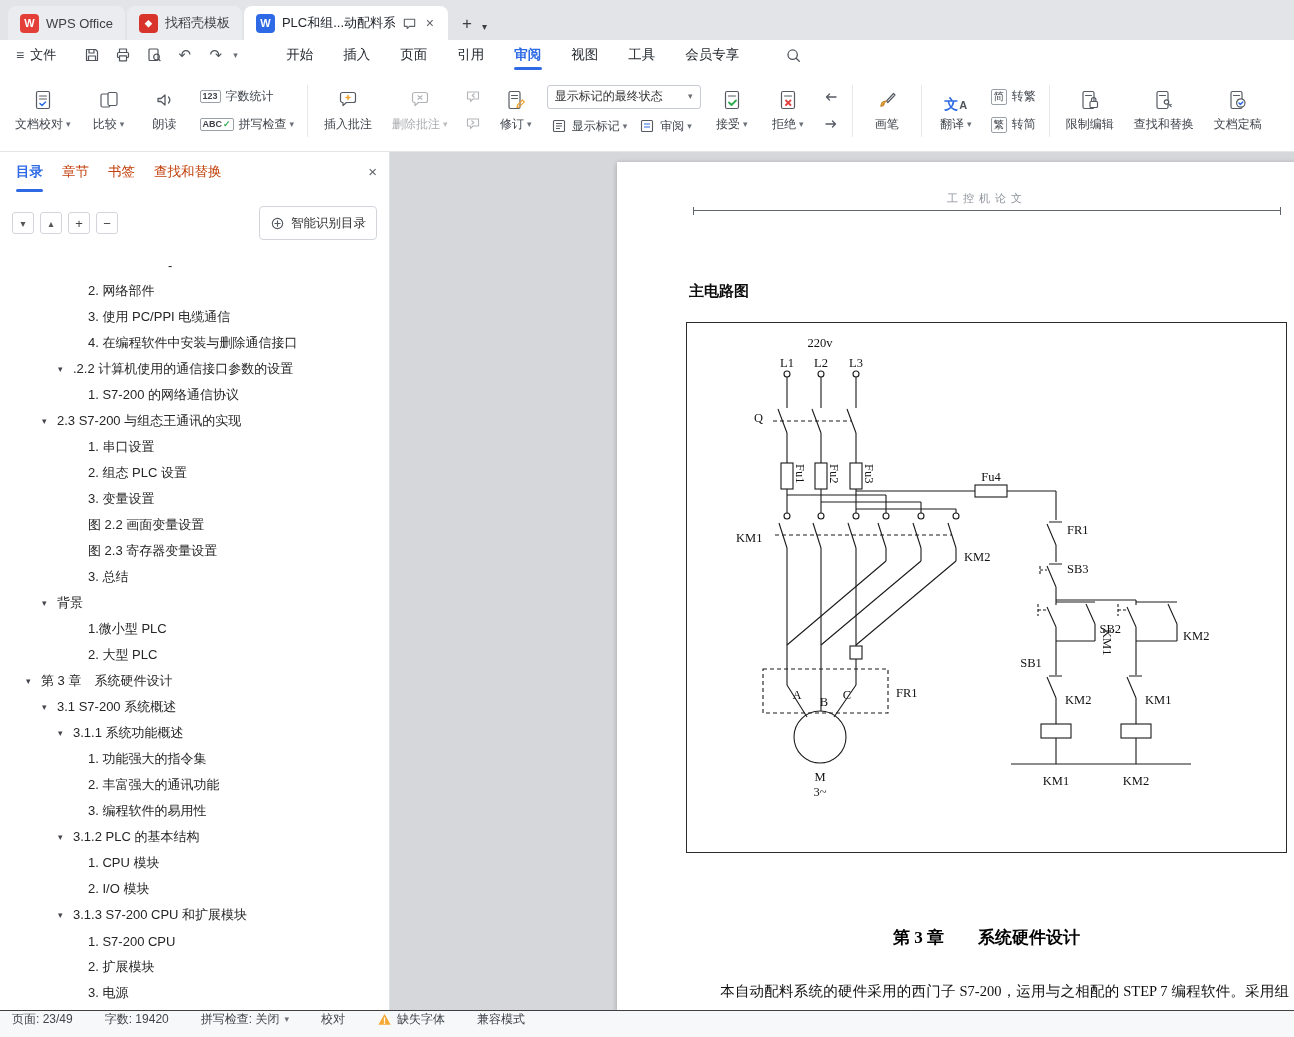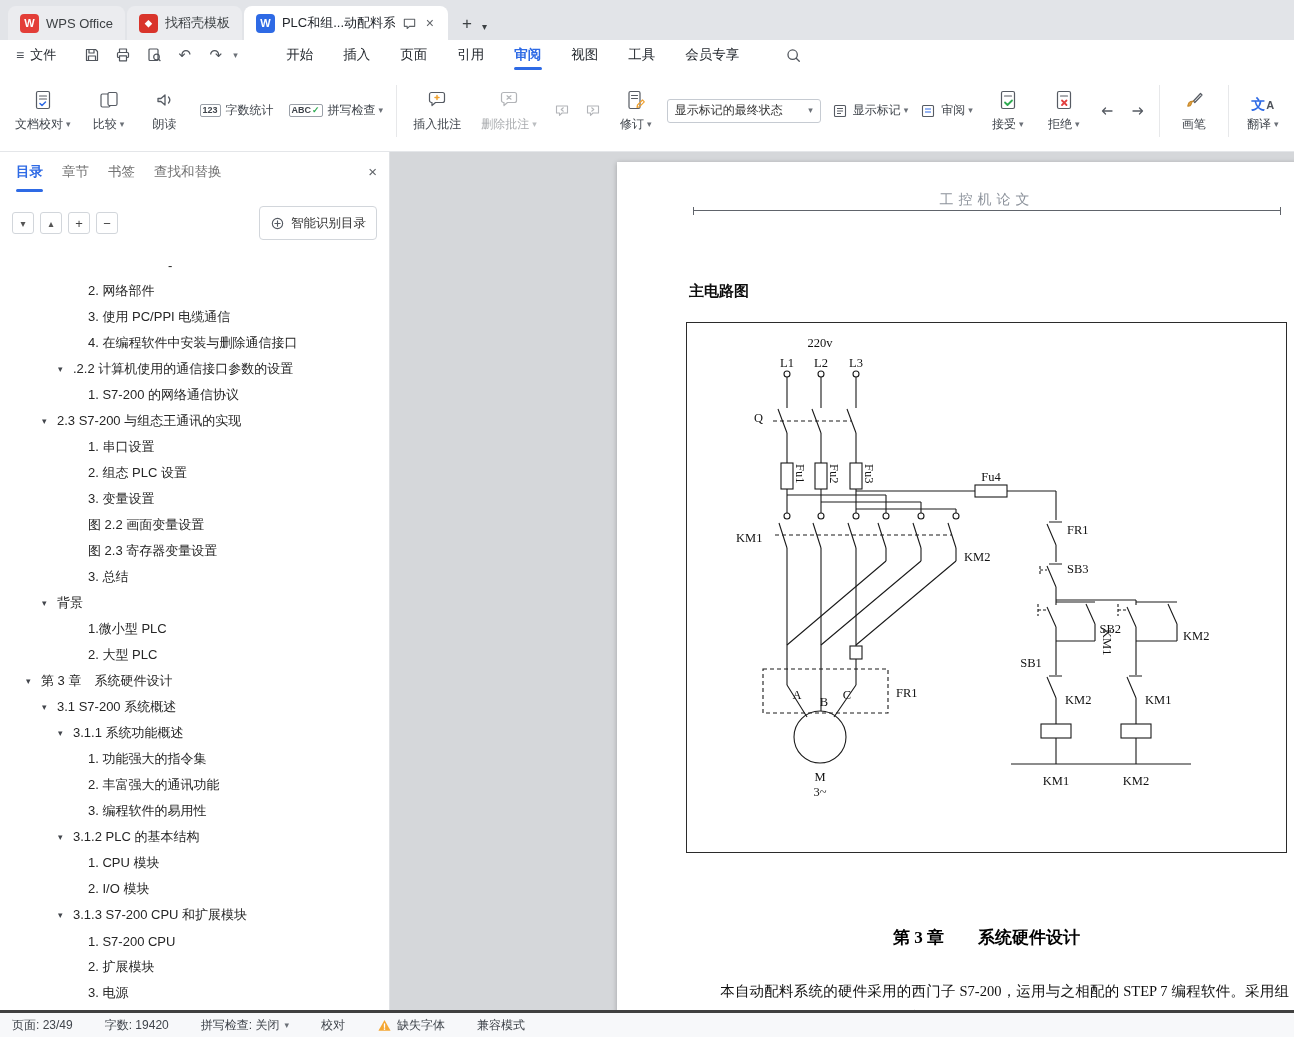--- a/index.html
+++ b/index.html
@@ -29,59 +29,59 @@
   .menu.active{color:#2e6ae5;font-weight:bold}
   .menu.active::after{content:"";position:absolute;left:50%;margin-left:-14px;bottom:0;width:28px;height:3px;border-radius:2px;background:#2e6ae5}
   .menubar .search{margin-left:26px}
   
   .ribbon{height:82px;background:#fff;border-bottom:1px solid #e4e6e9;display:flex;align-items:center;padding:0 8px}
   .rgroup{display:flex;align-items:center;gap:6px;height:66px}
   .vsep{width:1px;height:52px;background:#e7e8ea;margin:0 9px;flex:none}
   .btn-lg{display:flex;flex-direction:column;align-items:center;justify-content:center;gap:5px;padding:4px 7px;border-radius:4px;min-width:50px}
   .btn-lg .lbl,.btn-sm .lbl{font-size:12px;color:#3f444b;white-space:nowrap;display:flex;align-items:center;gap:3px}
   .btn-sm{display:flex;align-items:center;gap:5px;padding:2px 4px;border-radius:3px}
-  .stack{display:flex;flex-direction:row;justify-content:center;gap:7px}
+  .stack{display:flex;flex-direction:column;justify-content:center;gap:7px}
   .caret{font-size:9px;color:#6b7077;line-height:1}
   .dis{opacity:.45}
   .combo{width:154px;height:24px;border:1px solid #c6cbd2;border-radius:3px;display:flex;align-items:center;justify-content:space-between;padding:0 7px;font-size:12px;color:#333;background:#fff;white-space:nowrap}
   .combo-row{display:flex;align-items:center;gap:4px}
   .char-ic{width:16px;height:16px;border:1px solid #9aa0a8;border-radius:2px;font-size:10.5px;color:#3f444b;display:flex;align-items:center;justify-content:center;flex:none}
   .txt-ic{font-size:9px;font-weight:bold;color:#3f444b;border:1px solid #9aa0a8;border-radius:2px;padding:1px 2px;line-height:1;display:flex;align-items:center;gap:1px}
   .txt-ic .ck{color:#2faa52;font-size:9px}
   .trans-ic{display:flex;align-items:flex-end;gap:1px;height:22px}
   .trans-ic i{font-style:normal;color:#2e6ae5;font-size:14px;font-weight:bold;line-height:1}
   .trans-ic b{color:#50555c;font-size:11px;line-height:1}
   
   .sidebar{position:absolute;left:0;top:152px;width:390px;bottom:27px;background:#fff;border-right:1px solid #dfe1e4;display:flex;flex-direction:column;overflow:hidden}
   .side-tabs{height:40px;display:flex;align-items:center;gap:19px;padding:0 16px;position:relative;flex:none}
-  .side-tab{height:40px;line-height:40px;font-size:13.5px;color:#737373;position:relative;white-space:nowrap}
+  .side-tab{height:40px;line-height:40px;font-size:13.5px;color:#c2410c;position:relative;white-space:nowrap}
   .side-tab.active{color:#2e6ae5;font-weight:bold}
   .side-tab.active::after{content:"";position:absolute;left:0;right:0;bottom:0;height:3px;border-radius:2px;background:#2e6ae5}
   .side-x{position:absolute;right:12px;top:0;line-height:40px;font-size:15px;color:#5f6368}
   .side-controls{display:flex;align-items:center;gap:6px;padding:14px 12px 8px;flex:none}
   .sq{width:22px;height:22px;border:1px solid #d2d6db;border-radius:3px;display:flex;align-items:center;justify-content:center;font-size:10px;color:#555;background:#fff}
   .sq.pm{font-size:13px;color:#444}
   .smart{margin-left:auto;height:26px;border:1px solid #d2d6db;border-radius:4px;display:flex;align-items:center;gap:6px;padding:16px 10px;font-size:12.5px;color:#333;background:#fff;white-space:nowrap}
   .toc{flex:1;overflow:hidden;padding-top:4px}
   .trow{height:26px;display:flex;align-items:center;font-size:13px;color:#262626;white-space:nowrap}
   .trow .tcaret{width:15px;font-size:9px;color:#41454b;flex:none}
   .i1{padding-left:26px}.i2{padding-left:42px}.i3{padding-left:58px}.i4{padding-left:88px}.i5{padding-left:168px}
   
   .docarea{position:absolute;left:390px;right:0;top:152px;bottom:27px;background:#d5d7da;overflow:hidden}
   .page{position:absolute;left:227px;top:10px;width:700px;height:1100px;background:#fff;box-shadow:0 1px 5px rgba(0,0,0,.25)}
-  .pg-header{position:absolute;top:29px;left:76px;width:588px;text-align:center;font-size:14px;color:#8d939c;font-family:Liberation Sans, sans-serif;letter-spacing:5px}
+  .pg-header{position:absolute;top:29px;left:76px;width:588px;text-align:center;font-size:11px;color:#8d939c;font-family:Liberation Sans, sans-serif;letter-spacing:5px}
   .pg-line{position:absolute;top:48px;left:76px;width:588px;border-top:1px solid #60646b}
   .pg-line::before,.pg-line::after{content:"";position:absolute;top:-4px;width:1px;height:8px;background:#60646b}
   .pg-line::before{left:0}.pg-line::after{right:0}
   .sec-title{position:absolute;top:120px;left:72px;font-size:15px;font-weight:bold;font-family:"Liberation Serif",serif;color:#0d0d0d}
   .diagram{position:absolute;top:160px;left:69px;width:601px;height:531px;border:1px solid #2b2b2b;background:#fff}
   .chapter{position:absolute;top:764px;left:69px;width:601px;text-align:center;font-size:17px;font-weight:bold;font-family:"Liberation Serif",serif;color:#000}
   .para{position:absolute;top:816px;left:72px;width:600px;font-size:14.5px;font-family:"Liberation Serif",serif;color:#111;line-height:26px;text-indent:2.15em;text-align:justify}
   
-  .statusbar{position:absolute;left:0;bottom:0;width:100%;height:27px;background:#f7f8fa;border-top:3px solid #404040;display:flex;align-items:center;padding:0 12px;font-size:12px;color:#3f444b}
+  .statusbar{position:absolute;left:0;bottom:0;width:100%;height:27px;background:#f7f8fa;border-top:1px solid #404040;display:flex;align-items:flex-start;padding:0 12px;font-size:12px;color:#3f444b}
   .sitem{display:flex;align-items:center;gap:5px;margin-right:32px;white-space:nowrap}
 </style>
 </head>
 <body>
 
 <div class="tabbar">
   <div class="tab inactive">
     <span class="logo wps">W</span>
     <span>WPS Office</span>
   </div>

